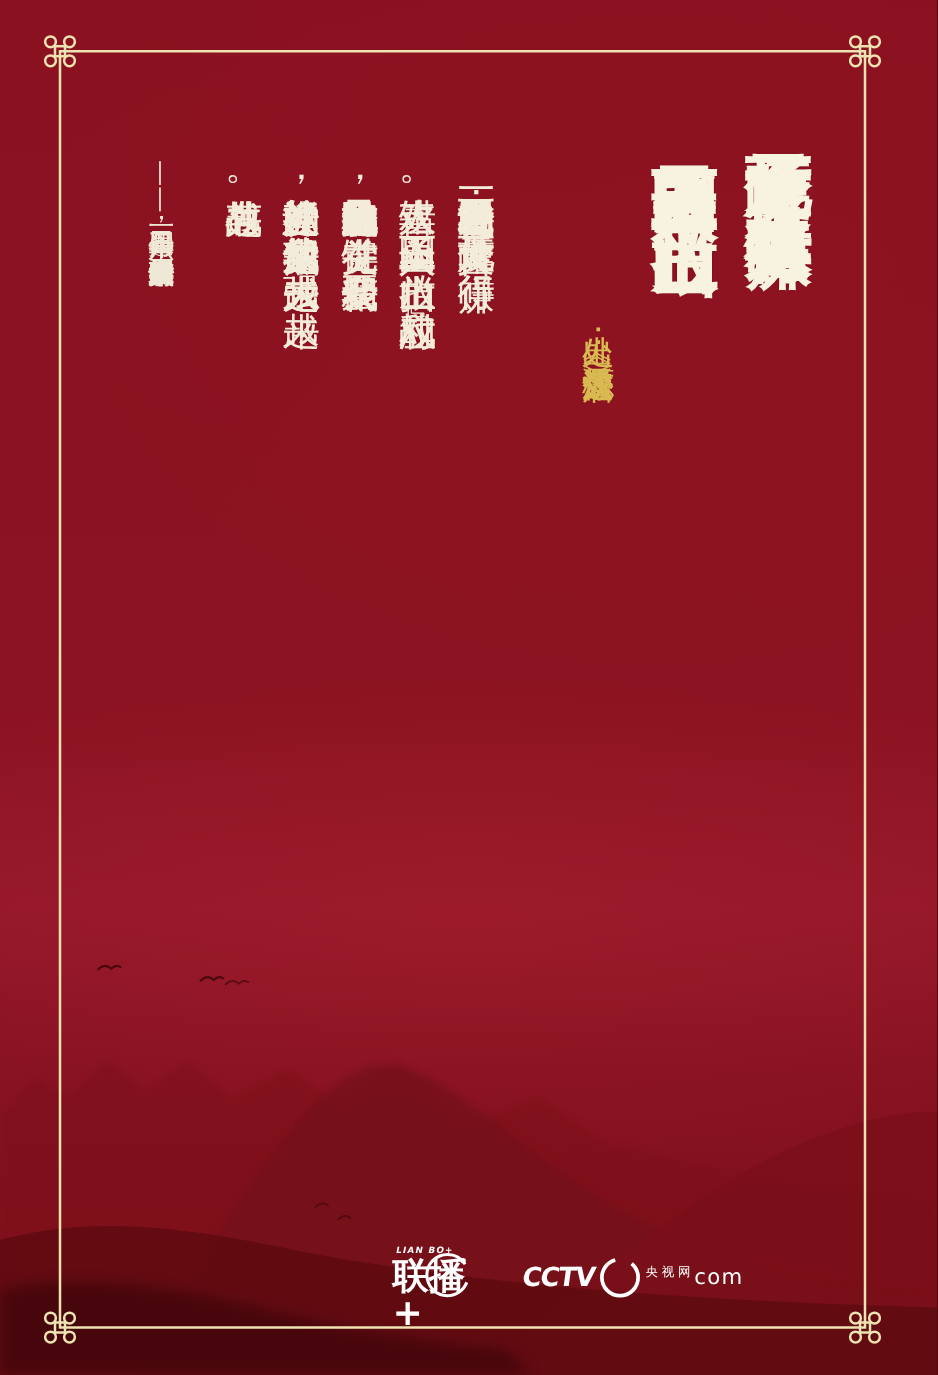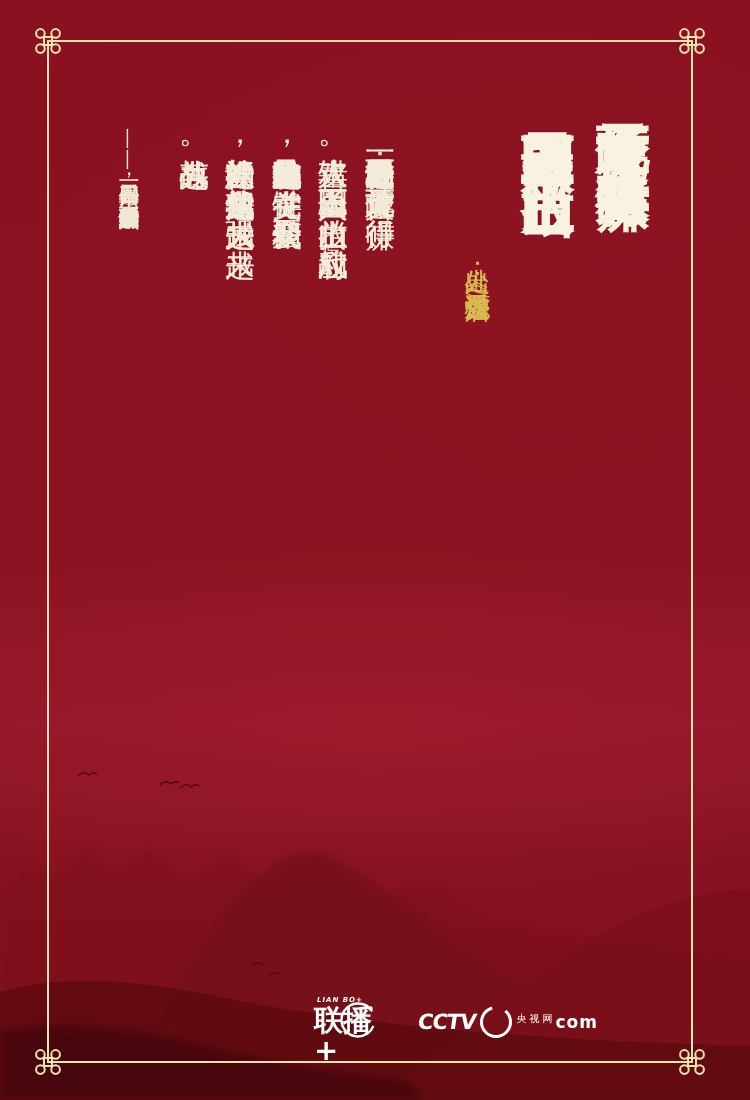--- a/index.html
+++ b/index.html
@@ -70,21 +70,21 @@
   .logo-row{position:absolute;left:0;top:992px;width:750px;height:56px;margin-left:28px;}
   .lianbo{position:absolute;left:286px;top:4px;width:78px;height:50px;color:#fff;font-family:"DejaVu Sans",sans-serif;}
   .lianbo-en{display:block;font-style:italic;font-weight:bold;font-size:7px;letter-spacing:1px;margin:0 0 1px 3px;}
   .lianbo-main{position:relative;font-weight:bold;font-size:29px;line-height:30px;letter-spacing:0;}
   .lianbo-ring{position:absolute;left:24px;top:-5px;}
   .cctv{position:absolute;left:390px;top:10px;height:40px;display:flex;align-items:center;color:#fff;font-family:"DejaVu Sans",sans-serif;}
   .cctv-brand{font-weight:bold;font-size:21px;letter-spacing:-1px;transform:skewX(-8deg);line-height:38px;}
   .cctv-ring{margin:0 1px 0 2px;}
   .cctv-right{display:flex;flex-direction:row;justify-content:center;line-height:1;}
   .cctv-site{font-size:10px;letter-spacing:3px;margin-bottom:2px;}
-  .cctv-domain{font-weight:bold;font-size:17px;letter-spacing:1px;}
+  .cctv-domain{font-weight:normal;font-size:17px;letter-spacing:1px;}
 </style>
 </head>
 <body>
 
 <div class="poster">
 
   <svg class="mountains" viewBox="0 0 750 400" aria-hidden="true">
     <path class="mist" d="M0,195 L28,162 L55,178 L85,148 L115,172 L150,150 L185,178 L230,156 L275,186 L318,150 L368,200 L430,178 L485,215 L560,232 L750,258 L750,400 L0,400 Z" fill="#7c1019" opacity="0.55"></path>
     <path class="mist" d="M110,400 C195,245 258,150 310,152 C362,154 420,232 520,280 C605,320 700,332 750,336 L750,400 Z" fill="#731019" opacity="0.72"></path>
     <path d="M370,400 C465,332 555,252 638,216 C690,194 728,188 750,190 L750,400 Z" fill="#7a0f19" opacity="0.8"></path>

